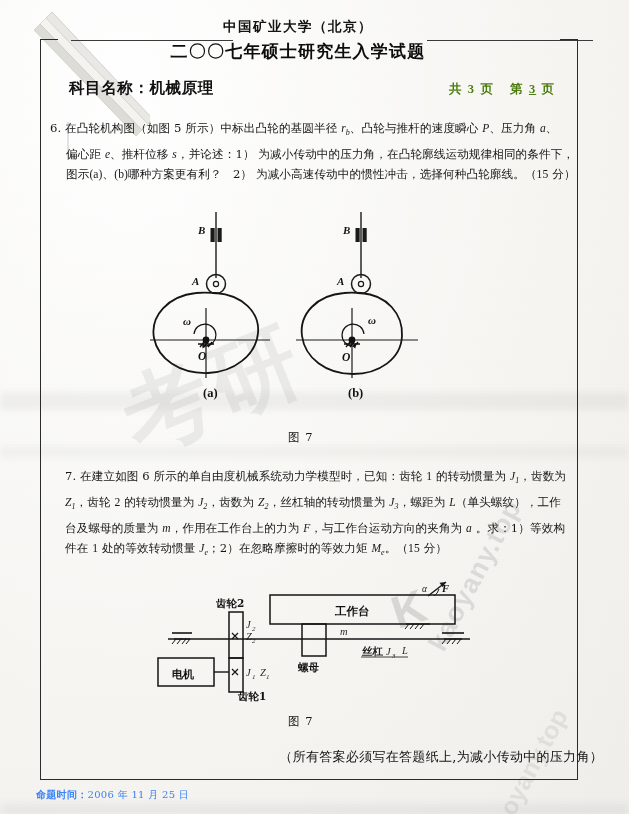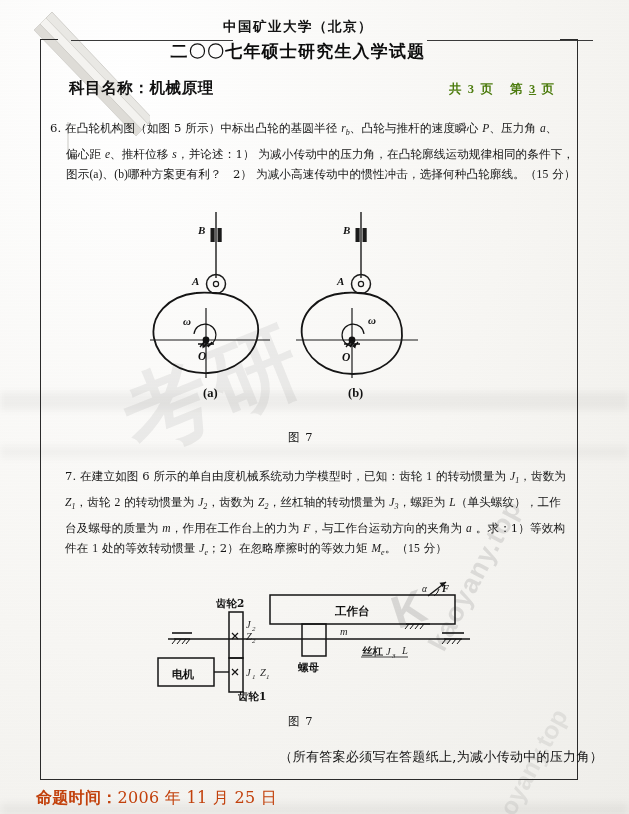--- a/index.html
+++ b/index.html
@@ -215,22 +215,22 @@
     right: 26px; top: 748px;
     font-family: "DejaVu Serif", serif;
     font-size: 13px;
     color: #121212;
     letter-spacing: .3px;
   }
   #compose-date {
     position: absolute;
     left: 36px; top: 788px;
     font-family: "DejaVu Serif", serif;
-    font-size: 16px;
-    color: #c2410c;
+    font-size: 10px;
+    color: #3b82f6;
     letter-spacing: .3px;
   }
   #compose-date .lab { font-weight: bold; }
 </style>
 </head>
 <body>
 
 <div id="scan">
   <div class="scan-noise"></div>
   <div class="scan-band band-1"></div>

